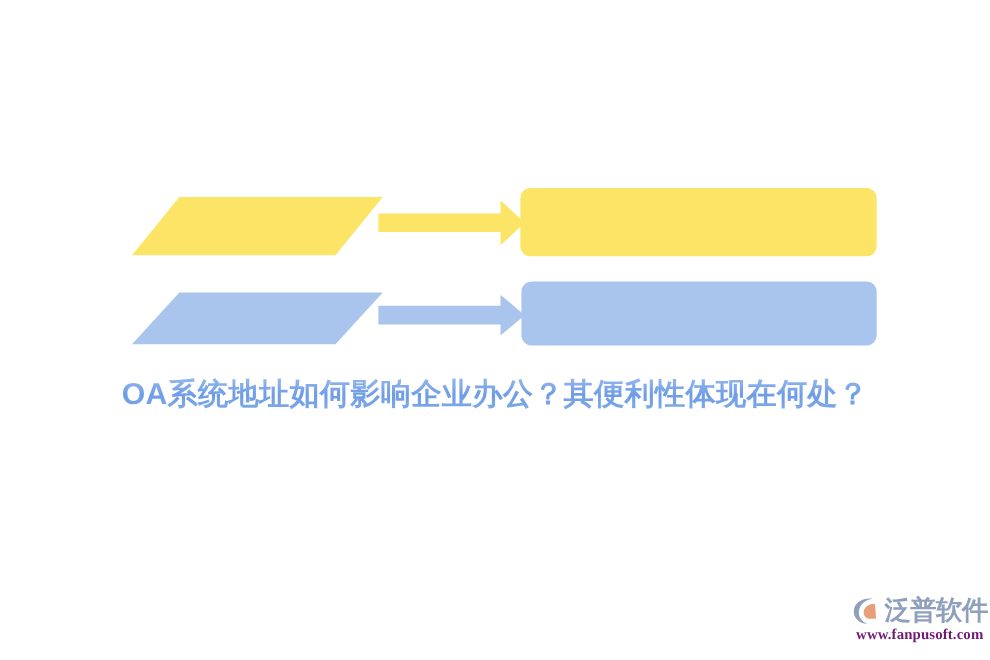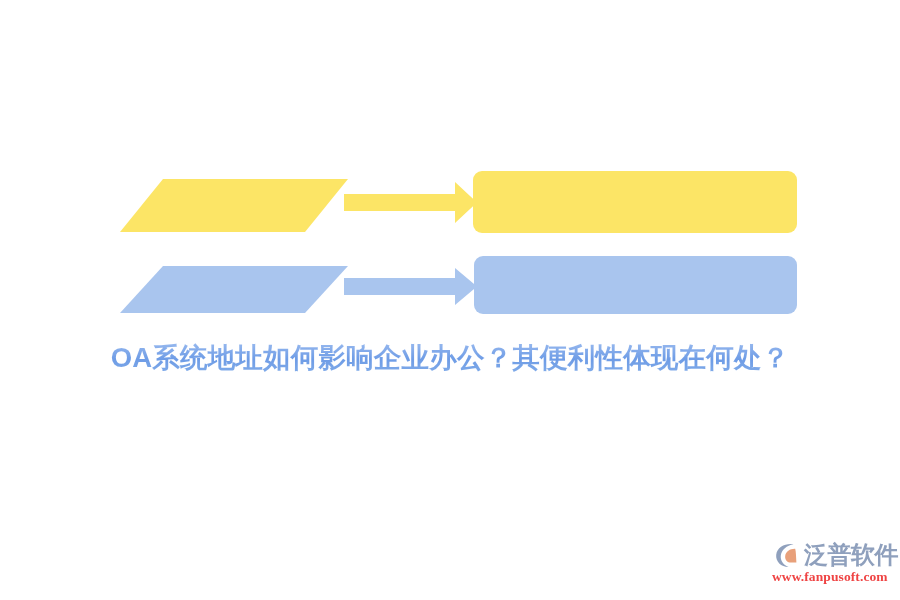--- a/index.html
+++ b/index.html
@@ -73,24 +73,25 @@
     font-weight: bold;
     color: #8fa0bd;
     letter-spacing: -0.5px;
     line-height: 30px;
     white-space: nowrap;
   }
   .logo-url {
     font-family: "Liberation Serif", "DejaVu Serif", serif;
     font-size: 13.5px;
     font-weight: bold;
-    color: #ef4444;
+    color: #701a75;
     letter-spacing: 0.1px;
     margin-top: -1px;
     white-space: nowrap;
+    text-align: right;
   }
 </style>
 </head>
 <body>
 
 <div id="canvas">
 
   <svg class="diagram" viewBox="0 0 900 600" xmlns="http://www.w3.org/2000/svg">
 
     <polygon points="163,179 348,179 305,232 120,232" fill="#fce566"></polygon>

